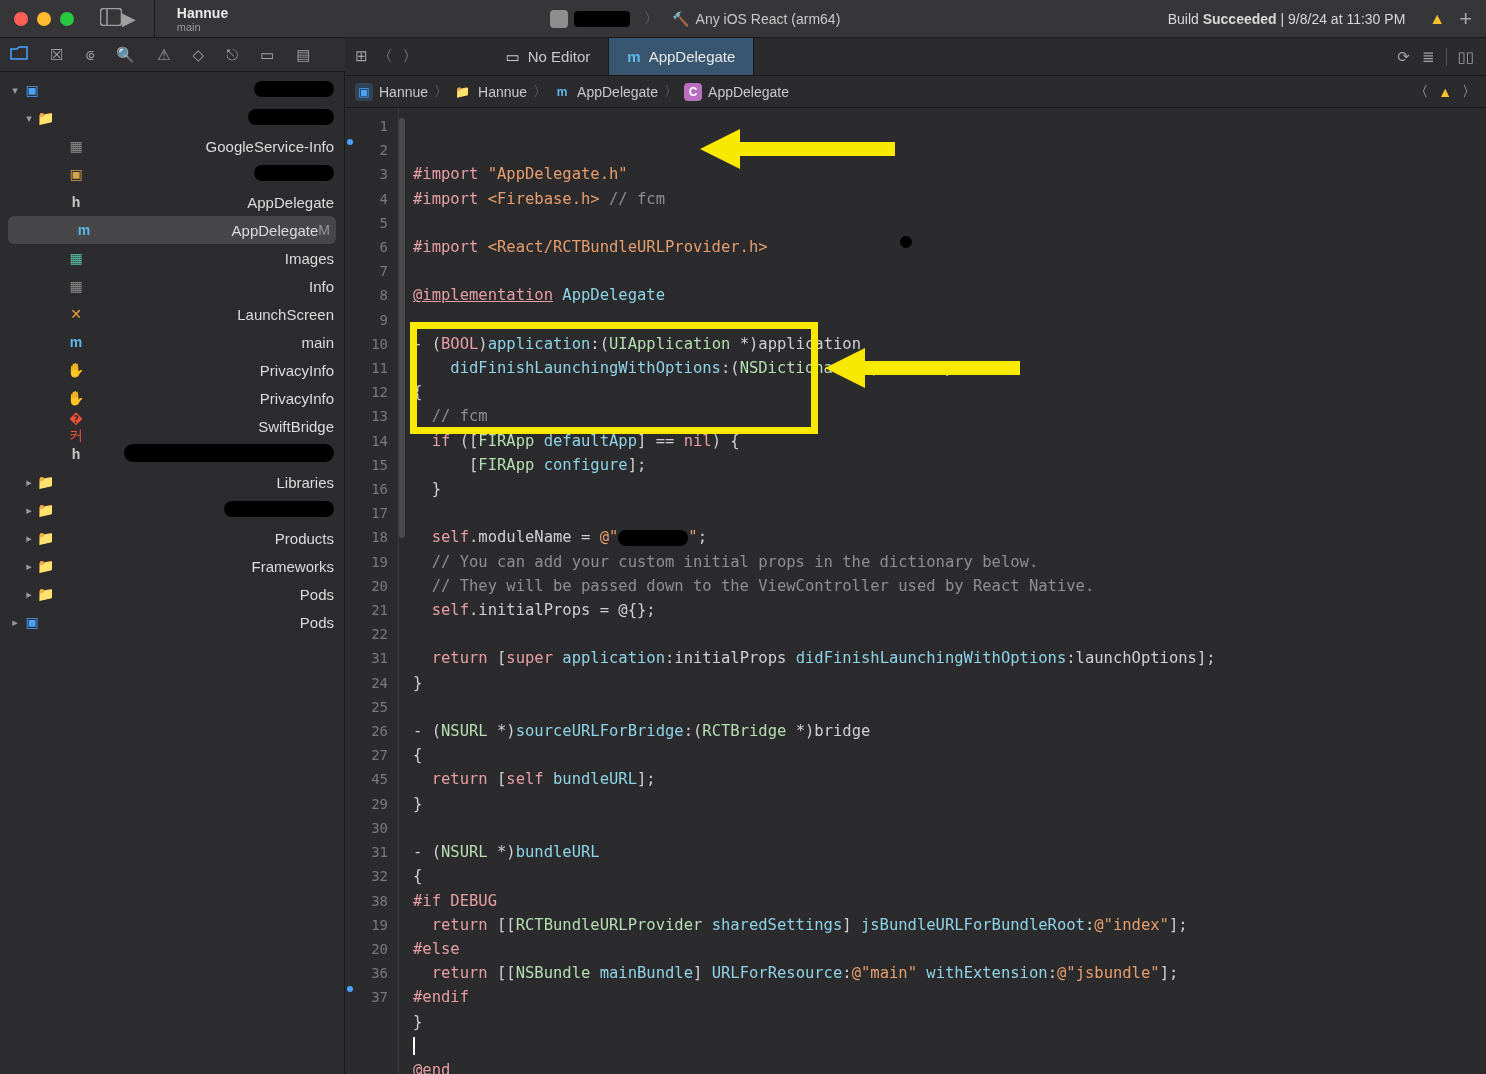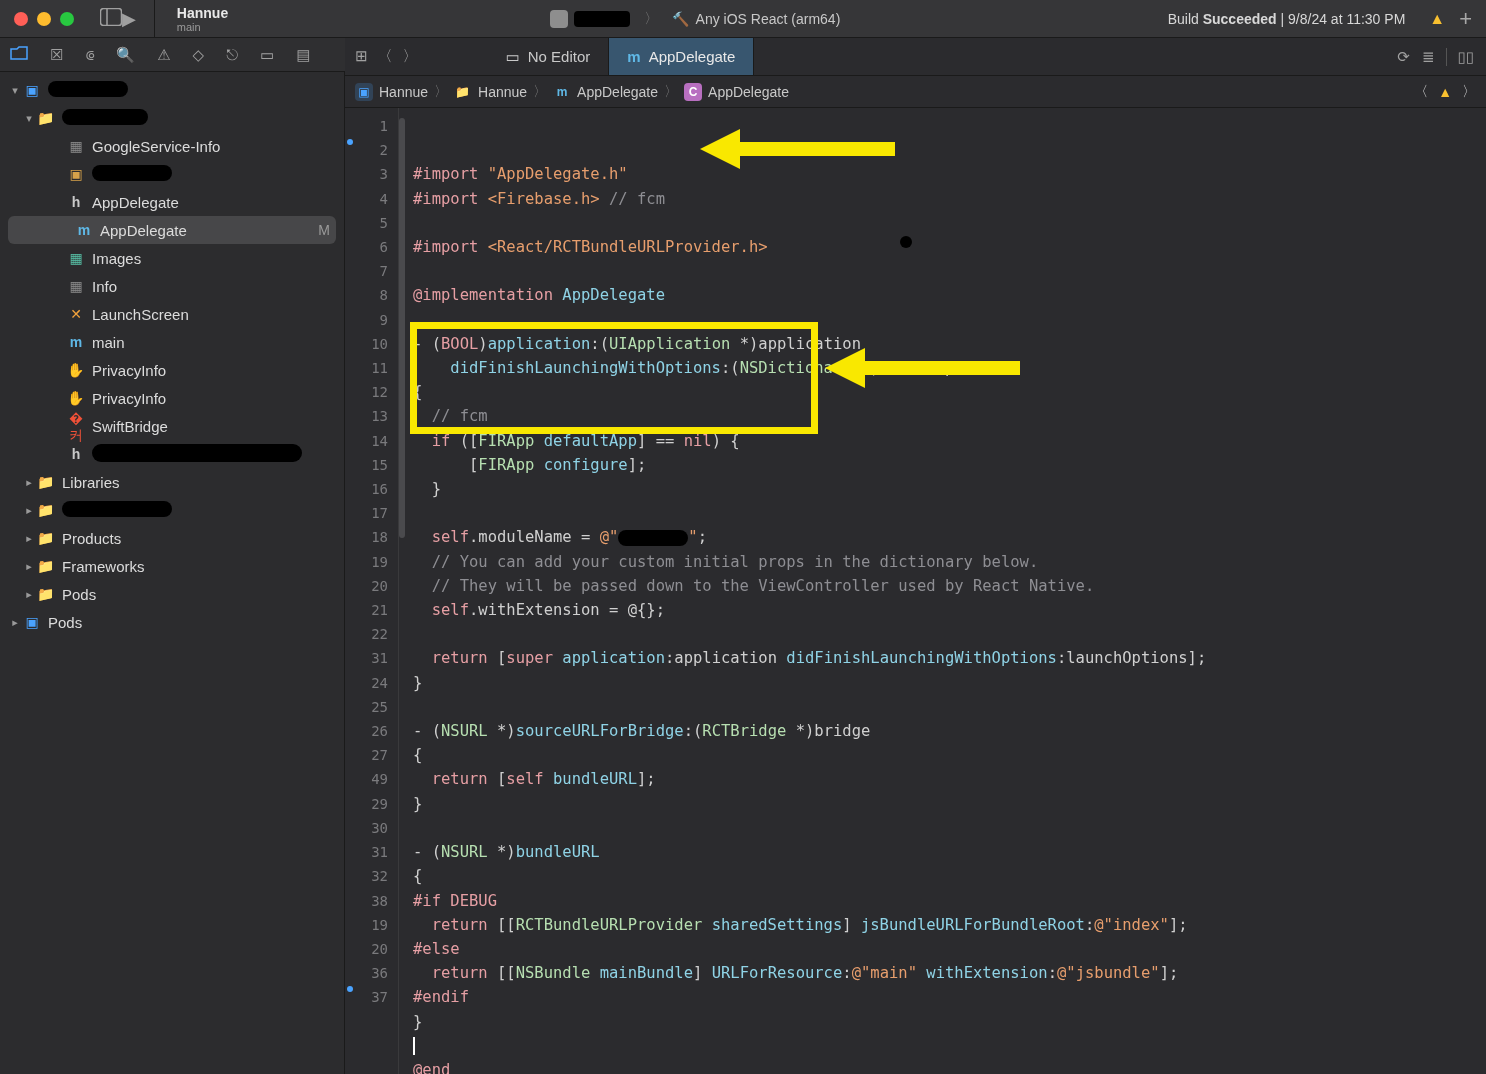--- a/index.html
+++ b/index.html
@@ -81,21 +81,21 @@
 .tree-row {
   display: flex;
   align-items: center;
   height: 28px;
   padding-right: 10px;
   cursor: default;
 }
 .tree-row.sel { background: #474749; border-radius: 6px; margin: 0 8px; padding-right: 6px; }
 .tree-row .disclosure { width: 14px; text-align: center; color: #9a9a9a; font-size: 11px; }
 .tree-row .ficon { width: 20px; text-align: center; margin-right: 6px; font-size: 14px; }
-.tree-row .label { flex: 1; white-space: nowrap; }
+.tree-row .label { flex: 1; white-space: nowrap; text-align: right; }
 .tree-row .status { color: #9a9a9a; font-size: 14px; }
 .indent-0 { padding-left: 8px; }
 .indent-1 { padding-left: 22px; }
 .indent-2 { padding-left: 52px; }
 .ic-proj { color: #4aa3ff; }
 .ic-folder { color: #9a9a9a; }
 .ic-plist { color: #8c8c8c; }
 .ic-h { color: #c9c9c9; font-weight: 600; }
 .ic-m { color: #5fb8e6; font-weight: 600; }
 .ic-img { color: #58c1a7; }
@@ -180,21 +180,21 @@
   position: relative;
 }
 .minimap-strip { position:absolute; left:0; top:10px; width:6px; height:420px; background:#4a4a4d; border-radius:3px;}
 
 .kw { color: #e69fa4; }       
 .pre { color: #e69fa4; }      
 .str { color: #e79e6d; }      
 .cmt { color: #8e8e93; }      
 .type { color: #b7dfb1; }     
 .cls { color: #8fd3e6; }      
-.impl { color: #e69fa4; }
+.impl { color: #e69fa4; text-decoration: underline; }
 .func { color: #8fd3e6; }
 .self { color: #e69fa4; }
 .pl  { color: #d0d0d0; }
 
 .cursor {
   display:inline-block; width:2px; height:18px; background:#fff; vertical-align:middle;
 }
 
 
 .hlbox {
@@ -454,21 +454,21 @@
 <div>18</div>
 <div>19</div>
 <div>20</div>
 <div>21</div>
 <div>22</div>
 <div>31</div>
 <div>24</div>
 <div>25</div>
 <div>26</div>
 <div>27</div>
-<div>49</div>
+<div>45</div>
 <div>29</div>
 <div>30</div>
 <div>31</div>
 <div>32</div>
 <div>38</div>
 <div>19</div>
 <div>20</div>
 <div>36</div>
 <div>37</div>
       </div>
@@ -486,23 +486,23 @@
 <span class="func">    didFinishLaunchingWithOptions</span><span class="pl">:(</span><span class="type">NSDictionary</span><span class="pl"> *)launchOptions</span>
 <span class="pl">{</span>
 <span class="cmt">  // fcm</span>
 <span class="kw">  if</span><span class="pl"> ([</span><span class="type">FIRApp</span><span class="func"> defaultApp</span><span class="pl">] == </span><span class="kw">nil</span><span class="pl">) {</span>
 <span class="pl">      [</span><span class="type">FIRApp</span><span class="func"> configure</span><span class="pl">];</span>
 <span class="pl">  }</span>
 
 <span class="self">  self</span><span class="pl">.moduleName = </span><span class="str">@"</span><span class="scribble" style="width:70px;height:16px;vertical-align:middle;"></span><span class="str">"</span><span class="pl">;</span>
 <span class="cmt">  // You can add your custom initial props in the dictionary below.</span>
 <span class="cmt">  // They will be passed down to the ViewController used by React Native.</span>
-<span class="self">  self</span><span class="pl">.withExtension = </span><span class="pl">@{}</span><span class="pl">;</span>
-
-<span class="kw">  return</span><span class="pl"> [</span><span class="kw">super</span><span class="func"> application</span><span class="pl">:application </span><span class="func">didFinishLaunchingWithOptions</span><span class="pl">:launchOptions];</span>
+<span class="self">  self</span><span class="pl">.initialProps = </span><span class="pl">@{}</span><span class="pl">;</span>
+
+<span class="kw">  return</span><span class="pl"> [</span><span class="kw">super</span><span class="func"> application</span><span class="pl">:initialProps </span><span class="func">didFinishLaunchingWithOptions</span><span class="pl">:launchOptions];</span>
 <span class="pl">}</span>
 
 <span class="pl">- (</span><span class="type">NSURL</span><span class="pl"> *)</span><span class="func">sourceURLForBridge</span><span class="pl">:(</span><span class="type">RCTBridge</span><span class="pl"> *)bridge</span>
 <span class="pl">{</span>
 <span class="kw">  return</span><span class="pl"> [</span><span class="kw">self</span><span class="func"> bundleURL</span><span class="pl">];</span>
 <span class="pl">}</span>
 
 <span class="pl">- (</span><span class="type">NSURL</span><span class="pl"> *)</span><span class="func">bundleURL</span>
 <span class="pl">{</span>
 <span class="pre">#if DEBUG</span>

